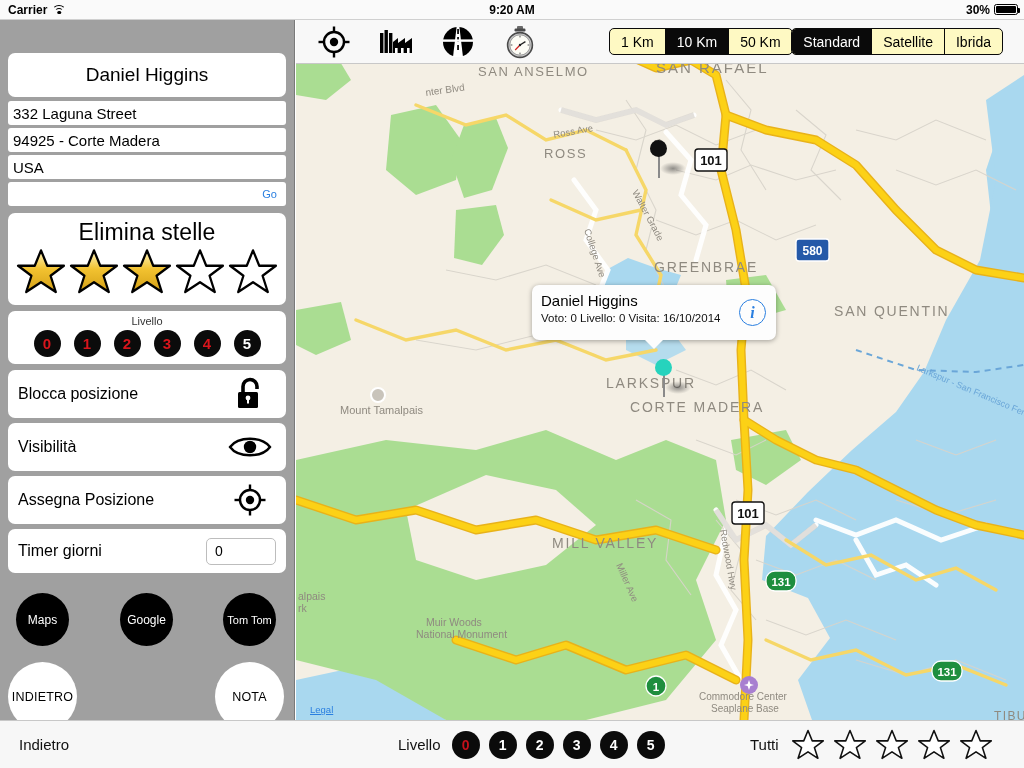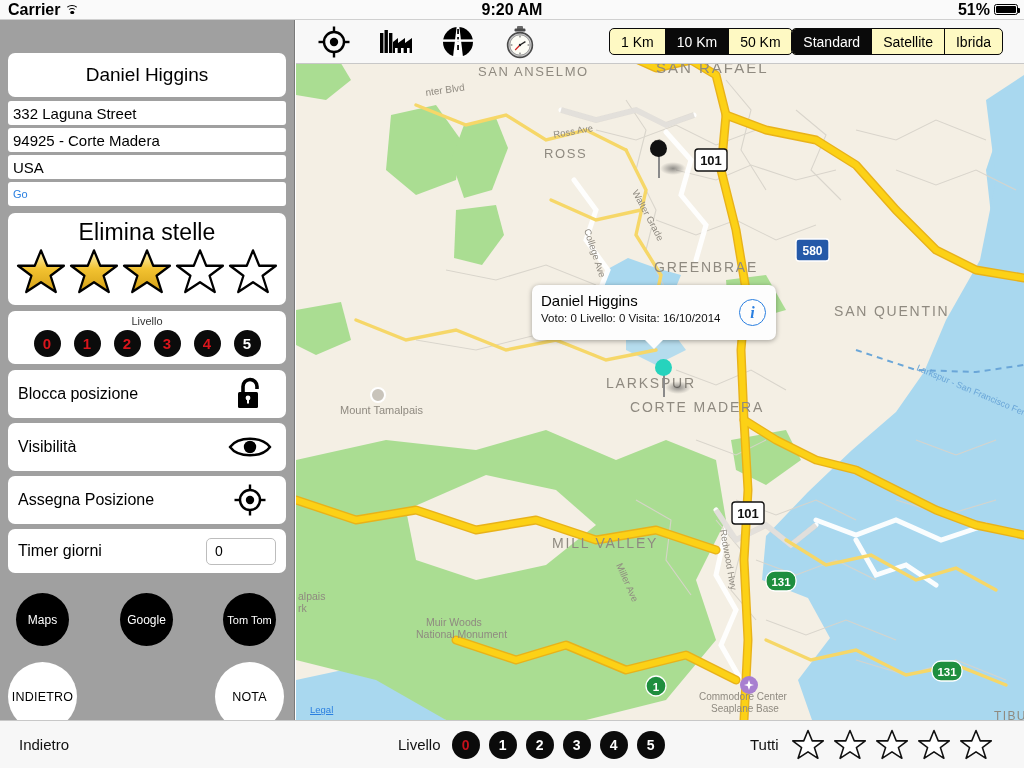--- a/index.html
+++ b/index.html
@@ -7,21 +7,21 @@
   body {
     font-family:"Liberation Sans", sans-serif;
     background:#fff;
     -webkit-font-smoothing:antialiased;
   }
 
   
   #statusbar{
     position:absolute; left:0; top:0; width:1024px; height:20px;
     background:#fafafa; border-bottom:1px solid #d0d0d0;
-    display:flex; align-items:center; font-size:16px; font-weight:bold; color:#000;
+    display:flex; align-items:center; font-size:12px; font-weight:bold; color:#000;
   }
   #sb-left{ position:absolute; left:8px; display:flex; align-items:center; gap:5px; }
   #sb-center{ position:absolute; left:0; width:1024px; text-align:center; }
   #sb-right{ position:absolute; right:6px; display:flex; align-items:center; gap:4px; }
   .wifi-icon{ display:inline-block; width:14px; height:11px; position:relative; }
   .wifi-icon i{ position:absolute; border:1.6px solid #000; border-bottom:none;
     border-left-color:transparent; border-right-color:transparent;
     border-radius:50% 50% 0 0 / 100% 100% 0 0; left:50%; transform:translateX(-50%); }
   .wifi-icon i:nth-child(1){ width:14px; height:6px; top:0.5px; }
   .wifi-icon i:nth-child(2){ width:9px; height:4px; top:3.5px; }
@@ -38,21 +38,21 @@
   #sidebar{
     position:absolute; left:0; top:20px; width:295px; height:700px;
     background:#a0a0a0; border-right:1px solid #7a7a7a;
   }
   .card{ background:#fff; border-radius:7px; margin:0 8px; }
   .field{ background:#fff; border-radius:3px; margin:0 8px 3px 8px;
     height:24px; display:flex; align-items:center; padding:0 5px;
     font-size:15px; color:#000; }
   #name-card{ margin-top:33px; height:44px; display:flex; align-items:center;
     justify-content:center; font-size:19px; border-radius:7px; margin-bottom:4px;}
-  #go-field{ padding-right:9px; margin-bottom:7px; }
+  #go-field{ justify-content:flex-end; padding-right:9px; margin-bottom:7px; }
   #go-label{ color:#2a7fe0; font-size:11px; }
 
   
   #star-card{ padding:6px 0 8px 0; margin-bottom:6px; }
   #elimina-title{ text-align:center; font-size:23px; font-weight:400; color:#000;
     letter-spacing:0.1px; margin-bottom:1px; }
   #star-row{ display:flex; justify-content:center; gap:3px; padding:0 8px; }
   .big-star{ width:52px; height:50px; }
 
   
@@ -164,21 +164,21 @@
         <i></i>
         <i></i>
         <i></i>
       </span>
   </div>
   <div id="sb-center">9:20 AM</div>
   <div id="sb-right">
     <svg class="loc-arrow" width="12" height="12" viewBox="0 0 12 12">
       <path d="M11 1 L1 5.6 L5.0 6.8 L6.2 11 Z" fill="#000"></path>
     </svg>
-    <span>51%</span>
+    <span>30%</span>
     <span class="batt">
         <i></i>
       </span>
   </div>
 </div>
 
 <div id="sidebar">
 
   <div class="card" id="name-card">Daniel Higgins</div>
 

